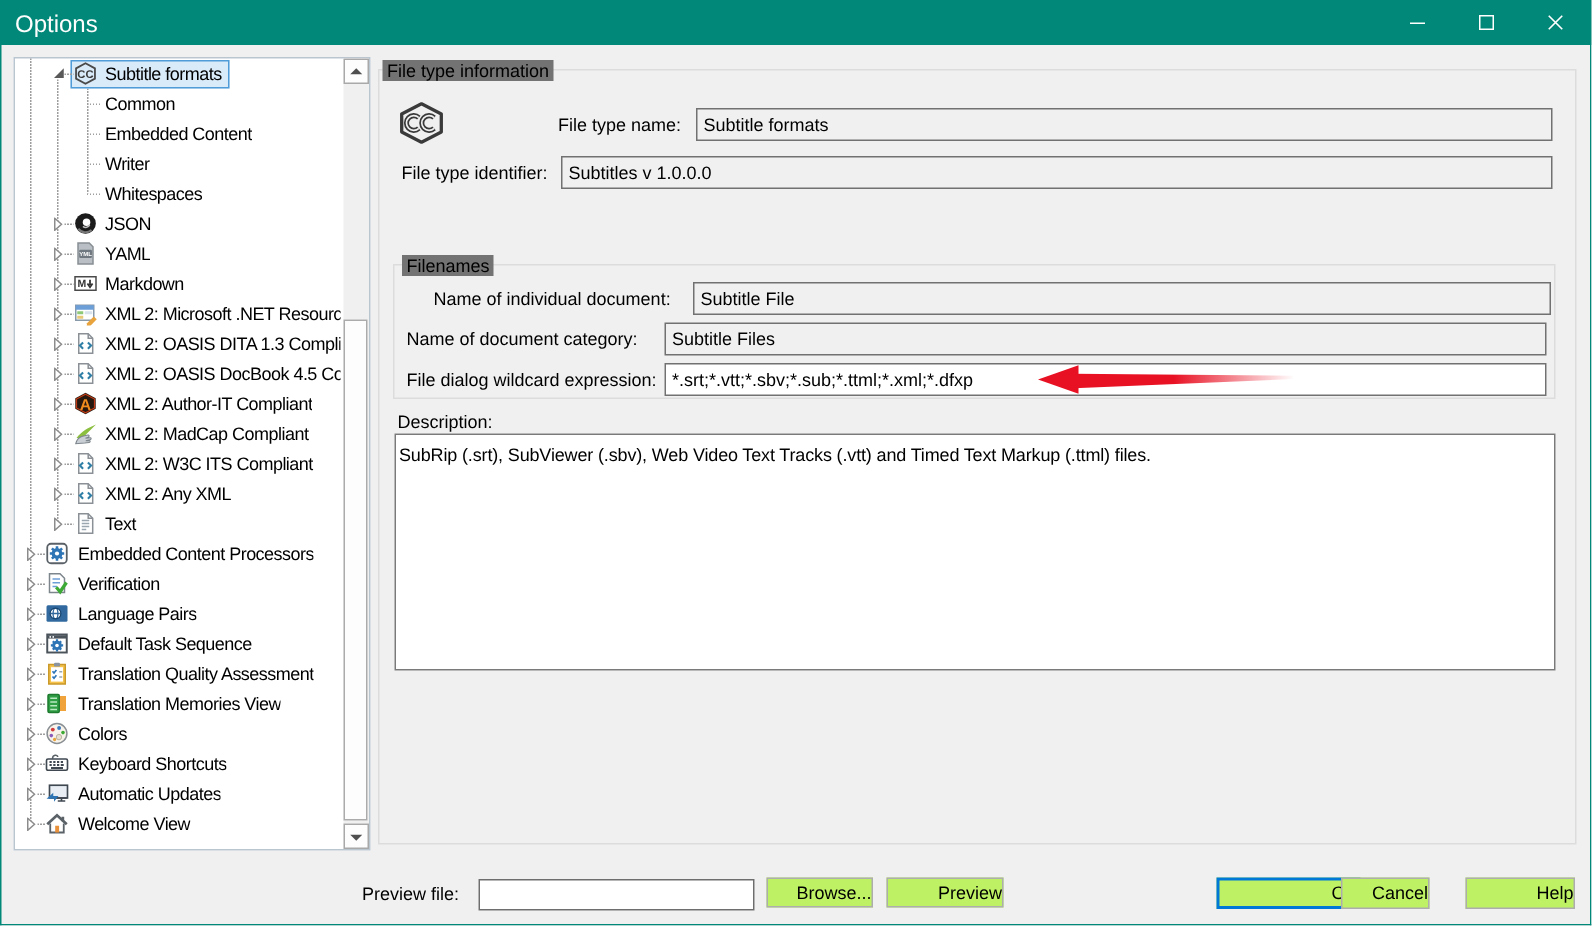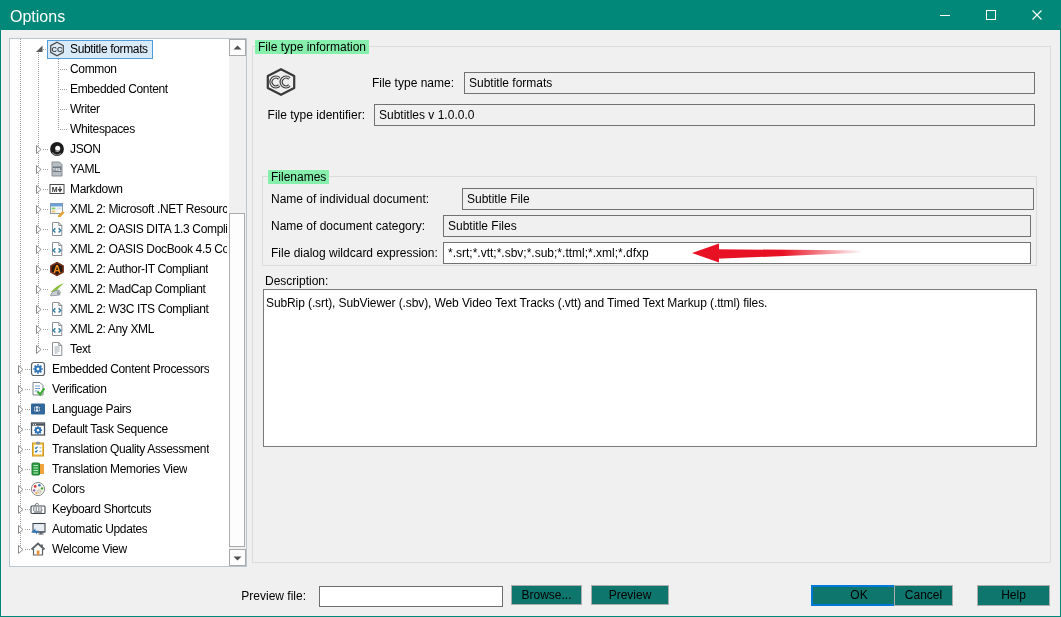--- a/index.html
+++ b/index.html
@@ -7,24 +7,24 @@
 #title{position:absolute;left:0;top:0;width:1061px;height:30px;background:#028878}
 #title .cap{position:absolute;left:10px;top:8px;color:#fdfefd;font-size:16px}
 .wbtn{position:absolute;top:0;width:46px;height:30px}
 #tree{position:absolute;left:9px;top:38px;width:238px;height:529px;background:#fff;border:1px solid #b9c6d0}
 .rail{position:absolute;width:1px;background-image:repeating-linear-gradient(to bottom,#9e9e9e 0 1px,transparent 1px 2px)}
 .stub{position:absolute;height:1px;background-image:repeating-linear-gradient(to right,#9e9e9e 0 1px,transparent 1px 2px)}
 .tl{position:absolute;height:20px;line-height:20px;white-space:nowrap;overflow:hidden;letter-spacing:-0.35px}
 .ic{position:absolute;width:16px;height:16px}
 .exp{position:absolute}
 .gb{position:absolute;border:1px solid #dcdcdc}
-.gbl{position:absolute;background:#86efac;padding:0 3px;height:14px;line-height:14px;white-space:nowrap}
+.gbl{position:absolute;background:#737373;padding:0 3px;height:14px;line-height:14px;white-space:nowrap}
 .lab{position:absolute;height:14px;line-height:14px;white-space:nowrap}
 .inp{position:absolute;height:22px;line-height:20px;border:1px solid #717171;background:#f0f0f0;padding-left:4px;white-space:nowrap;overflow:hidden}
-.btn{position:absolute;height:21px;background:#0f766e;border:1px solid #adadad;text-align:center;line-height:19px}
+.btn{position:absolute;height:21px;background:#bef264;border:1px solid #adadad;text-align:right;line-height:19px}
 </style></head>
 <body>
 <div id="title">
     <span class="cap">Options</span>
 <div class="wbtn" style="left:922px">
       <div class="abs" style="left:18px;top:15px;width:10px;height:1px;background:#fff"></div>
     </div>
 <div class="wbtn" style="left:968px">
       <div class="abs" style="left:18px;top:10px;width:10px;height:10px;border:1px solid #fff"></div>
     </div>
@@ -310,21 +310,21 @@
     <path d="M17 1.2 L30.2 8 V20 L17 26.8 L3.8 20 V8 Z" fill="none" stroke="#3a3a3a" stroke-width="2.2" stroke-linejoin="round"></path>
     <path d="M15.2 10.4 A4.9 4.9 0 1 0 15.2 17.6 M25.4 10.4 A4.9 4.9 0 1 0 25.4 17.6" fill="none" stroke="#3a3a3a" stroke-width="3.4"></path>
     <path d="M15.2 10.4 A4.9 4.9 0 1 0 15.2 17.6 M25.4 10.4 A4.9 4.9 0 1 0 25.4 17.6" fill="none" stroke="#f0f0f0" stroke-width="1.1"></path>
   </svg>
 <div class="lab" style="right:607px;top:76px">File type name:</div>
 <div class="inp" style="left:464px;top:72px;width:571px">Subtitle formats</div>
 <div class="lab" style="right:696px;top:108px">File type identifier:</div>
 <div class="inp" style="left:374px;top:104px;width:661px">Subtitles v 1.0.0.0</div>
 <div class="gb" style="left:262px;top:176px;width:775px;height:90px"></div>
 <div class="gbl" style="left:268px;top:170px">Filenames</div>
-<div class="lab" style="left:271px;top:192px">Name of individual document:</div>
+<div class="lab" style="left:289px;top:192px">Name of individual document:</div>
 <div class="inp" style="left:462px;top:188px;width:572px">Subtitle File</div>
 <div class="lab" style="left:271px;top:219px">Name of document category:</div>
 <div class="inp" style="left:443px;top:215px;width:588px">Subtitle Files</div>
 <div class="lab" style="left:271px;top:246px">File dialog wildcard expression:</div>
 <div class="inp" style="left:443px;top:242px;width:588px;background:#fff">*.srt;*.vtt;*.sbv;*.sub;*.ttml;*.xml;*.dfxp</div>
 <div class="lab" style="left:265px;top:274px">Description:</div>
 <div class="abs" style="left:263px;top:289px;width:774px;height:158px;background:#fff;border:1px solid #7a7a7a"></div>
 <div class="lab" style="left:266px;top:296px;letter-spacing:-0.1px">SubRip (.srt), SubViewer (.sbv), Web Video Text Tracks (.vtt) and Timed Text Markup (.ttml) files.</div>
 <svg class="abs" style="left:688px;top:238px" width="200" height="30" viewBox="0 0 200 30">
     <defs>

